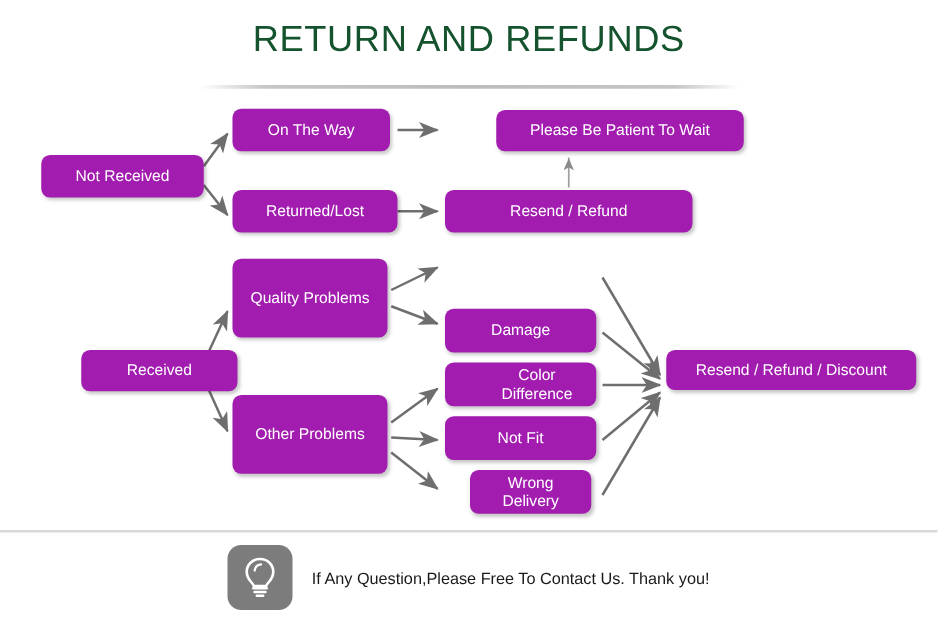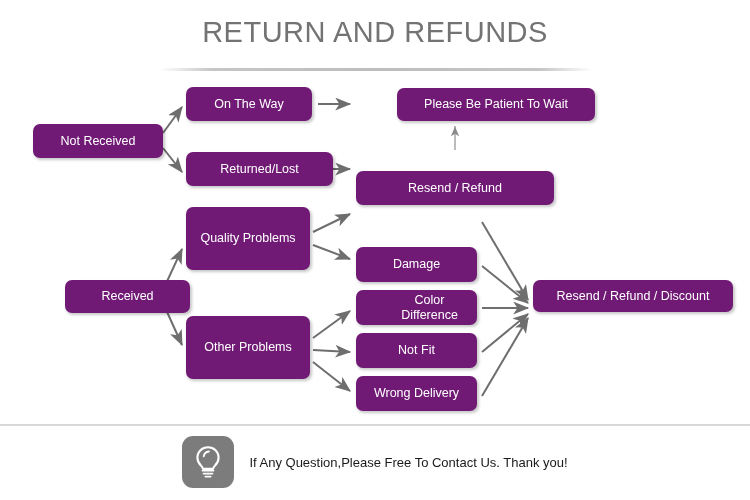--- a/index.html
+++ b/index.html
@@ -21,40 +21,40 @@
   }
   #title {
     position: absolute;
     left: 0;
     top: 16px;
     width: 750px;
     text-align: center;
     font-size: 29px;
     font-weight: 400;
     letter-spacing: 0.5px;
-    color: #737373;
+    color: #14532d;
     font-family: "Liberation Sans", sans-serif;
   }
   #title-divider {
     position: absolute;
     left: 160px;
     top: 68px;
     width: 432px;
     height: 3px;
     background: linear-gradient(to right,
         rgba(190,190,190,0) 0%,
         rgba(188,188,188,0.85) 12%,
         rgba(185,185,185,0.95) 50%,
         rgba(188,188,188,0.85) 88%,
         rgba(190,190,190,0) 100%);
     border-radius: 2px;
   }
   .node {
     position: absolute;
-    background: #701a75;
+    background: #a21caf;
     color: #ffffff;
     border-radius: 7px;
     display: flex;
     align-items: center;
     justify-content: center;
     font-size: 12.5px;
     font-family: "Liberation Sans", sans-serif;
     box-shadow: 1.5px 2px 3px rgba(0,0,0,0.22);
     text-align: center;
     line-height: 1.15;
@@ -151,40 +151,40 @@
     <line x1="482" y1="266" x2="528" y2="303" stroke="#6e6e6e" stroke-width="2" marker-end="url(#ah)"></line>
     <line x1="482" y1="308" x2="528" y2="308" stroke="#6e6e6e" stroke-width="2" marker-end="url(#ah)"></line>
     <line x1="482" y1="352" x2="528" y2="314" stroke="#6e6e6e" stroke-width="2" marker-end="url(#ah)"></line>
     <line x1="482" y1="396" x2="528" y2="318" stroke="#6e6e6e" stroke-width="2" marker-end="url(#ah)"></line>
   </svg>
 
   <div class="node" style="left:33px; top:124px; width:130px; height:34px;">Not Received</div>
 
   <div class="node" style="left:186px; top:87px; width:126px; height:34px;">On The Way</div>
 
-  <div class="node" style="left:186px; top:152px; width:147px; height:34px;">Returned/Lost</div>
+  <div class="node" style="left:186px; top:152px; width:132px; height:34px;">Returned/Lost</div>
 
   <div class="node" style="left:356px; top:88px; width:198px; height:33px;margin-left:41px;">Please Be Patient To Wait</div>
 
-  <div class="node" style="left:356px; top:152px; width:198px; height:34px;margin-top:19px;">Resend / Refund</div>
+  <div class="node" style="left:356px; top:152px; width:198px; height:34px;">Resend / Refund</div>
 
   <div class="node" style="left:33px; top:280px; width:125px; height:33px;margin-left:32px;">Received</div>
 
   <div class="node" style="left:186px; top:207px; width:124px; height:63px;">Quality Problems</div>
 
   <div class="node" style="left:186px; top:316px; width:124px; height:63px;">Other Problems</div>
 
 
   <div class="node" style="left:356px; top:247px; width:121px; height:35px;">Damage</div>
 
   <div class="node" style="left:356px; top:290px; width:121px; height:35px;padding-left:32px;">Color Difference</div>
 
   <div class="node" style="left:356px; top:333px; width:121px; height:35px;">Not Fit</div>
 
-  <div class="node" style="left:356px; top:376px; width:121px; height:35px;">Wrong Delivery</div>
+  <div class="node" style="left:376px; top:376px; width:97px; height:35px;">Wrong Delivery</div>
 
   <div class="node" style="left:533px; top:280px; width:200px; height:32px;text-align:right;">Resend / Refund / Discount</div>
 
   <div id="footer-divider"></div>
 
   <div id="footer">
     <div id="bulb-badge">
       <svg width="34" height="38" viewBox="0 0 34 38" aria-hidden="true">
         <path d="M17 4.2c-6.0 0-10.6 4.5-10.6 10.2 0 3.6 1.6 6.0 3.3 7.9 1.3 1.5 2.1 2.4 2.3 3.6h10c0.2-1.2 1.0-2.1 2.3-3.6 1.7-1.9 3.3-4.3 3.3-7.9C27.6 8.7 23.0 4.2 17 4.2z" fill="none" stroke="#ffffff" stroke-width="2.1" stroke-linejoin="round"></path>
         <path d="M12.7 13.4c0.4-2.6 2.5-4.6 5.2-4.9" fill="none" stroke="#ffffff" stroke-width="1.8" stroke-linecap="round"></path>

